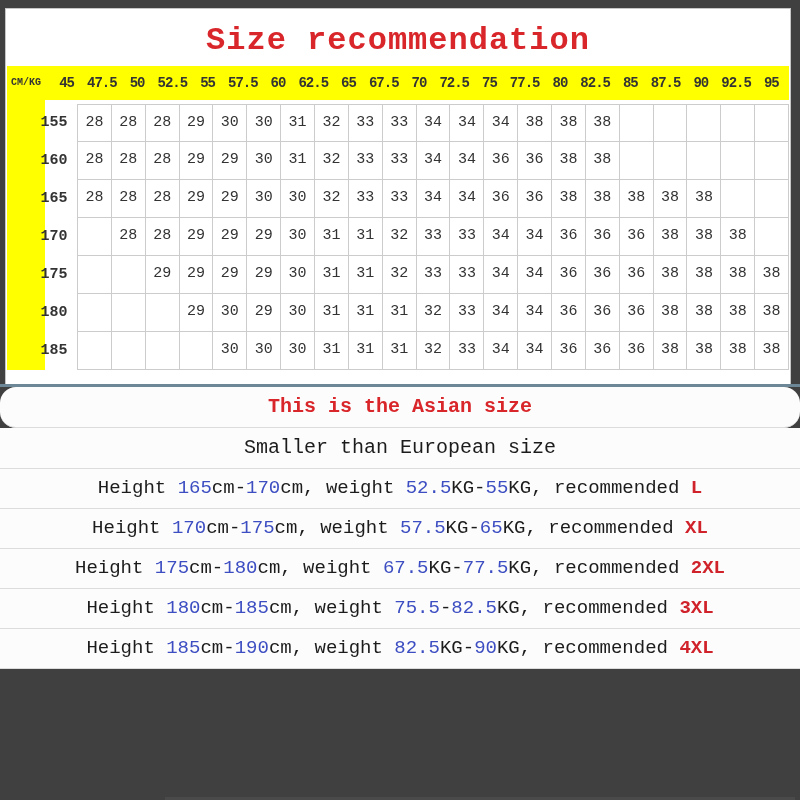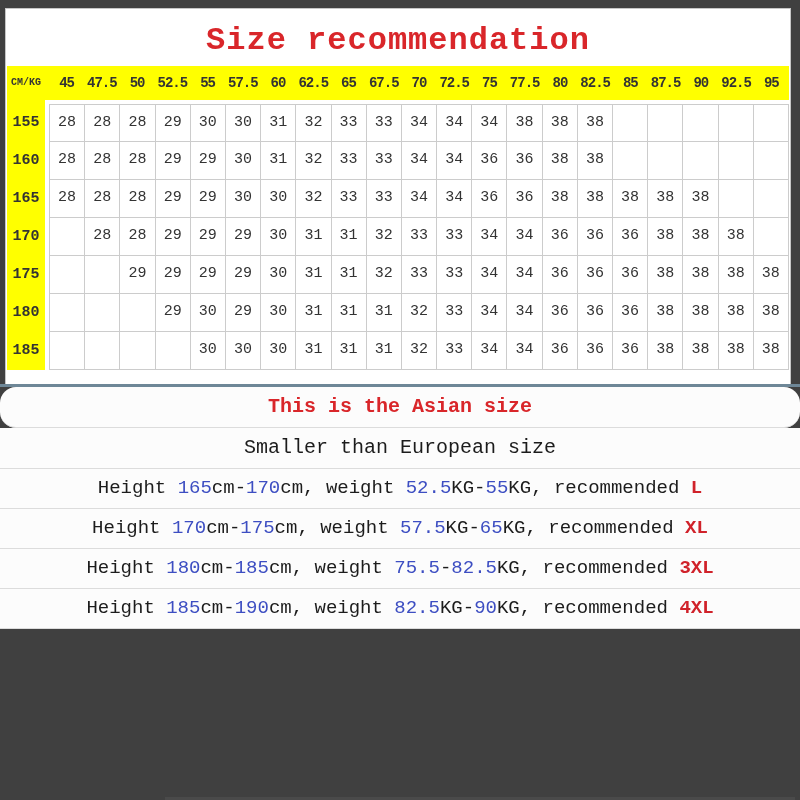--- a/index.html
+++ b/index.html
@@ -14,21 +14,21 @@
 
   .size-table{position:relative;margin:2px 1px 0 1px;height:304px;}
   .yellow-col{position:absolute;left:0;top:0;width:38px;height:304px;background:#ffff00;}
   .header-row{position:relative;display:flex;height:34px;background:#ffff00;}
   .corner{width:38px;text-align:center;line-height:34px;font-size:10px;font-weight:bold;color:#333;}
   .hcell{flex:1;text-align:center;line-height:34px;font-size:14px;font-weight:bold;
          color:#333;letter-spacing:-1px;overflow:visible;}
   .gutter{width:4px;}
   .spacer{height:4px;}
   .data-row{position:relative;display:flex;height:38px;}
-  .rowhead{width:38px;text-align:center;line-height:38px;font-size:15px;font-weight:bold;color:#333;}
+  .rowhead{width:38px;text-align:center;line-height:38px;font-size:15px;font-weight:bold;color:#333;padding-left:28px;}
   .cell{flex:1;box-sizing:border-box;background:#fff;text-align:center;line-height:36px;
         font-size:15px;color:#333;border-right:1px solid #ccc;border-bottom:1px solid #ccc;}
   .cell.firstcol{border-left:1px solid #ccc;}
   .data-row.first .cell{border-top:1px solid #ccc;}
 
   
   .divider-heavy{position:absolute;left:0;top:384px;width:800px;height:3px;background:#6e8797;}
   .notes{position:absolute;left:0;top:387px;width:800px;}
   .note,.rec-row{background:#fcfcfc;text-align:center;border-bottom:1px solid #dcdcdc;
                  color:#1c1c1c;white-space:pre;}
@@ -263,19 +263,20 @@
 
   <div class="divider-heavy"></div>
 
   <div class="notes">
     <div class="headline note">This is the Asian size</div>
     <div class="note">Smaller than European size</div>
     <div id="rec-list">
 
         <div class="rec-row"><span class="seg-black">Height </span><span class="seg-blue">165</span><span class="seg-black">cm-</span><span class="seg-blue">170</span><span class="seg-black">cm, weight </span><span class="seg-blue">52.5</span><span class="seg-black">KG-</span><span class="seg-blue">55</span><span class="seg-black">KG, recommended </span><span class="seg-red">L</span></div>
         <div class="rec-row"><span class="seg-black">Height </span><span class="seg-blue">170</span><span class="seg-black">cm-</span><span class="seg-blue">175</span><span class="seg-black">cm, weight </span><span class="seg-blue">57.5</span><span class="seg-black">KG-</span><span class="seg-blue">65</span><span class="seg-black">KG, recommended </span><span class="seg-red">XL</span></div>
+        <div class="rec-row"><span class="seg-black">Height </span><span class="seg-blue">175</span><span class="seg-black">cm-</span><span class="seg-blue">180</span><span class="seg-black">cm, weight </span><span class="seg-blue">67.5</span><span class="seg-black">KG-</span><span class="seg-blue">77.5</span><span class="seg-black">KG, recommended </span><span class="seg-red">2XL</span></div>
         <div class="rec-row"><span class="seg-black">Height </span><span class="seg-blue">180</span><span class="seg-black">cm-</span><span class="seg-blue">185</span><span class="seg-black">cm, weight </span><span class="seg-blue">75.5</span><span class="seg-black">-</span><span class="seg-blue">82.5</span><span class="seg-black">KG, recommended </span><span class="seg-red">3XL</span></div>
         <div class="rec-row"><span class="seg-black">Height </span><span class="seg-blue">185</span><span class="seg-black">cm-</span><span class="seg-blue">190</span><span class="seg-black">cm, weight </span><span class="seg-blue">82.5</span><span class="seg-black">KG-</span><span class="seg-blue">90</span><span class="seg-black">KG, recommended </span><span class="seg-red">4XL</span></div>
       </div>
   </div>
 
   <div class="bottom-partial-line"></div>
 </div>
 
 </body></html>

